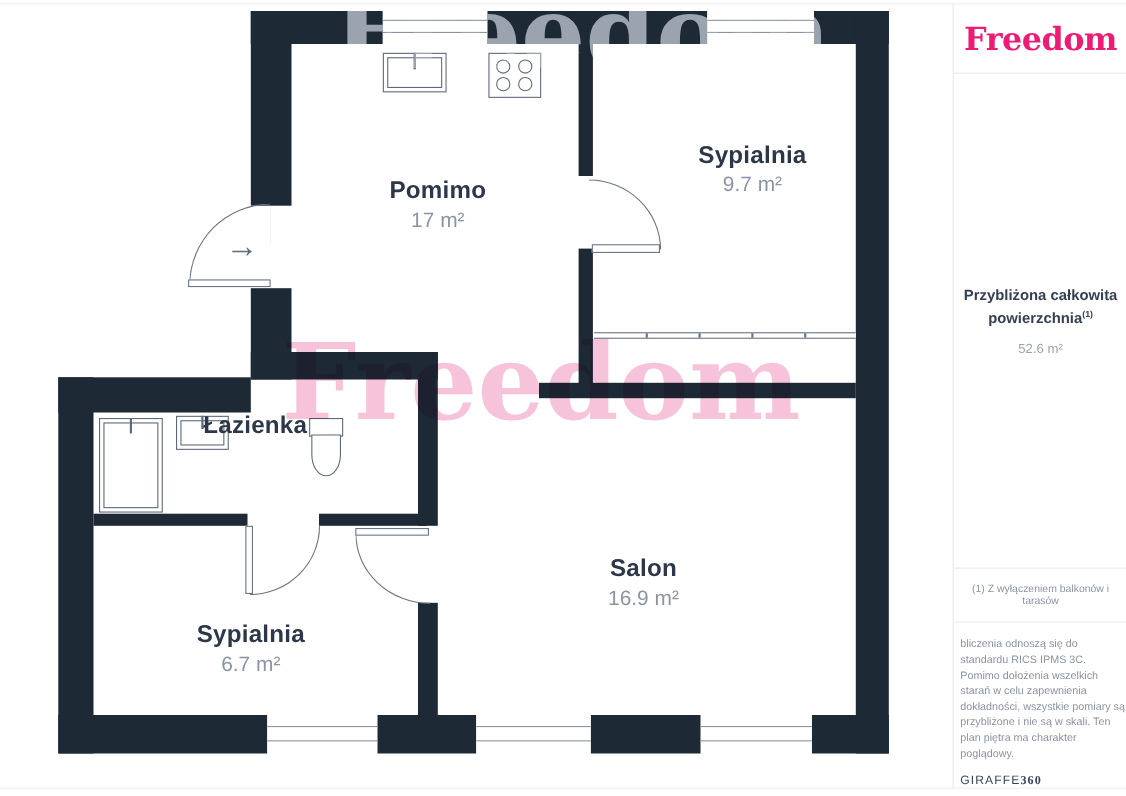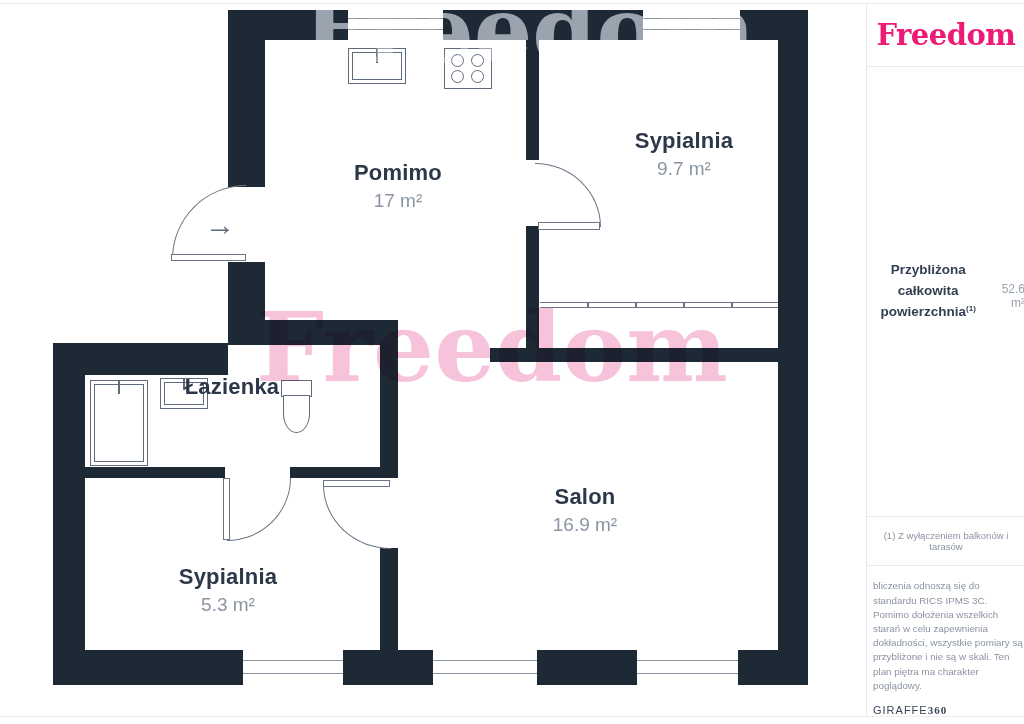--- a/index.html
+++ b/index.html
@@ -28,21 +28,21 @@
   .room .ar{font-size:19px;color:#8a94a3;margin-top:4px;}
   .arrow{position:absolute;font-size:30px;color:#5f6b7a;z-index:3;line-height:1;}
   .wm{position:absolute;font-family:"DejaVu Serif",serif;font-weight:bold;white-space:nowrap;z-index:4;line-height:1;}
   #wm-top{left:303px;top:-16px;font-size:92px;color:#9ba3af;mix-blend-mode:lighten;}
   #wm-mid{left:256px;top:300px;font-size:96px;color:#f5bdd6;mix-blend-mode:multiply;opacity:.9;}
   
   #sidebar{position:absolute;left:866px;top:4px;width:158px;height:712px;border-left:1px solid #e7e9ed;
            display:flex;flex-direction:column;}
   #sb-logo{height:108px;border-bottom:1px solid #e7e9ed;display:flex;align-items:center;justify-content:center;}
   #sb-logo .logo{font-family:"DejaVu Serif",serif;font-weight:bold;font-size:29px;color:#ed1a76;letter-spacing:-0.5px;}
-  #sb-total{flex:0 0 449px;border-bottom:1px solid #e7e9ed;display:flex;
+  #sb-total{flex:0 0 449px;border-bottom:1px solid #e7e9ed;display:flex;flex-direction:column;
             align-items:center;justify-content:center;text-align:center;}
   #sb-total .t{font-size:13.5px;font-weight:bold;color:#333f52;line-height:1.55;}
   #sb-total sup{font-size:8px;}
   #sb-total .v{font-size:12px;color:#9aa3b0;margin-top:9px;text-align:right;}
   #sb-note{flex:0 0 48px;border-bottom:1px solid #e7e9ed;display:flex;align-items:center;justify-content:center;
            font-size:9.5px;color:#8b93a2;text-align:center;}
   #sb-disc{flex:1;padding:13px 6px 0 6px;}
   #sb-disc .d{font-size:9.8px;color:#8b93a2;line-height:1.45;margin:0 auto;width:150px;}
   #sb-disc .prov{margin-top:11px;font-size:11px;letter-spacing:1px;color:#39455a;}
   #sb-disc .prov b{font-weight:bold;font-family:Liberation Serif, serif;}
@@ -145,27 +145,27 @@
       <div class="nm">Pomimo</div>
       <div class="ar">17 m²</div>
     </div>
     <div class="room" style="left:584px;top:128px">
       <div class="nm">Sypialnia</div>
       <div class="ar">9.7 m²</div>
     </div>
     <div class="room" style="left:132px;top:374px">
       <div class="nm">Łazienka</div>
     </div>
-    <div class="room" style="left:485px;top:484px">
+    <div class="room" style="left:485px;top:504px">
       <div class="nm">Salon</div>
       <div class="ar">16.9 m²</div>
     </div>
     <div class="room" style="left:128px;top:564px">
       <div class="nm">Sypialnia</div>
-      <div class="ar">5.3 m²</div>
+      <div class="ar">6.7 m²</div>
     </div>
   </div>
 
   <aside id="sidebar">
     <div id="sb-logo">
       <span class="logo">Freedom</span>
     </div>
     <div id="sb-total">
       <div class="t">
         <div>Przybliżona całkowita</div>

